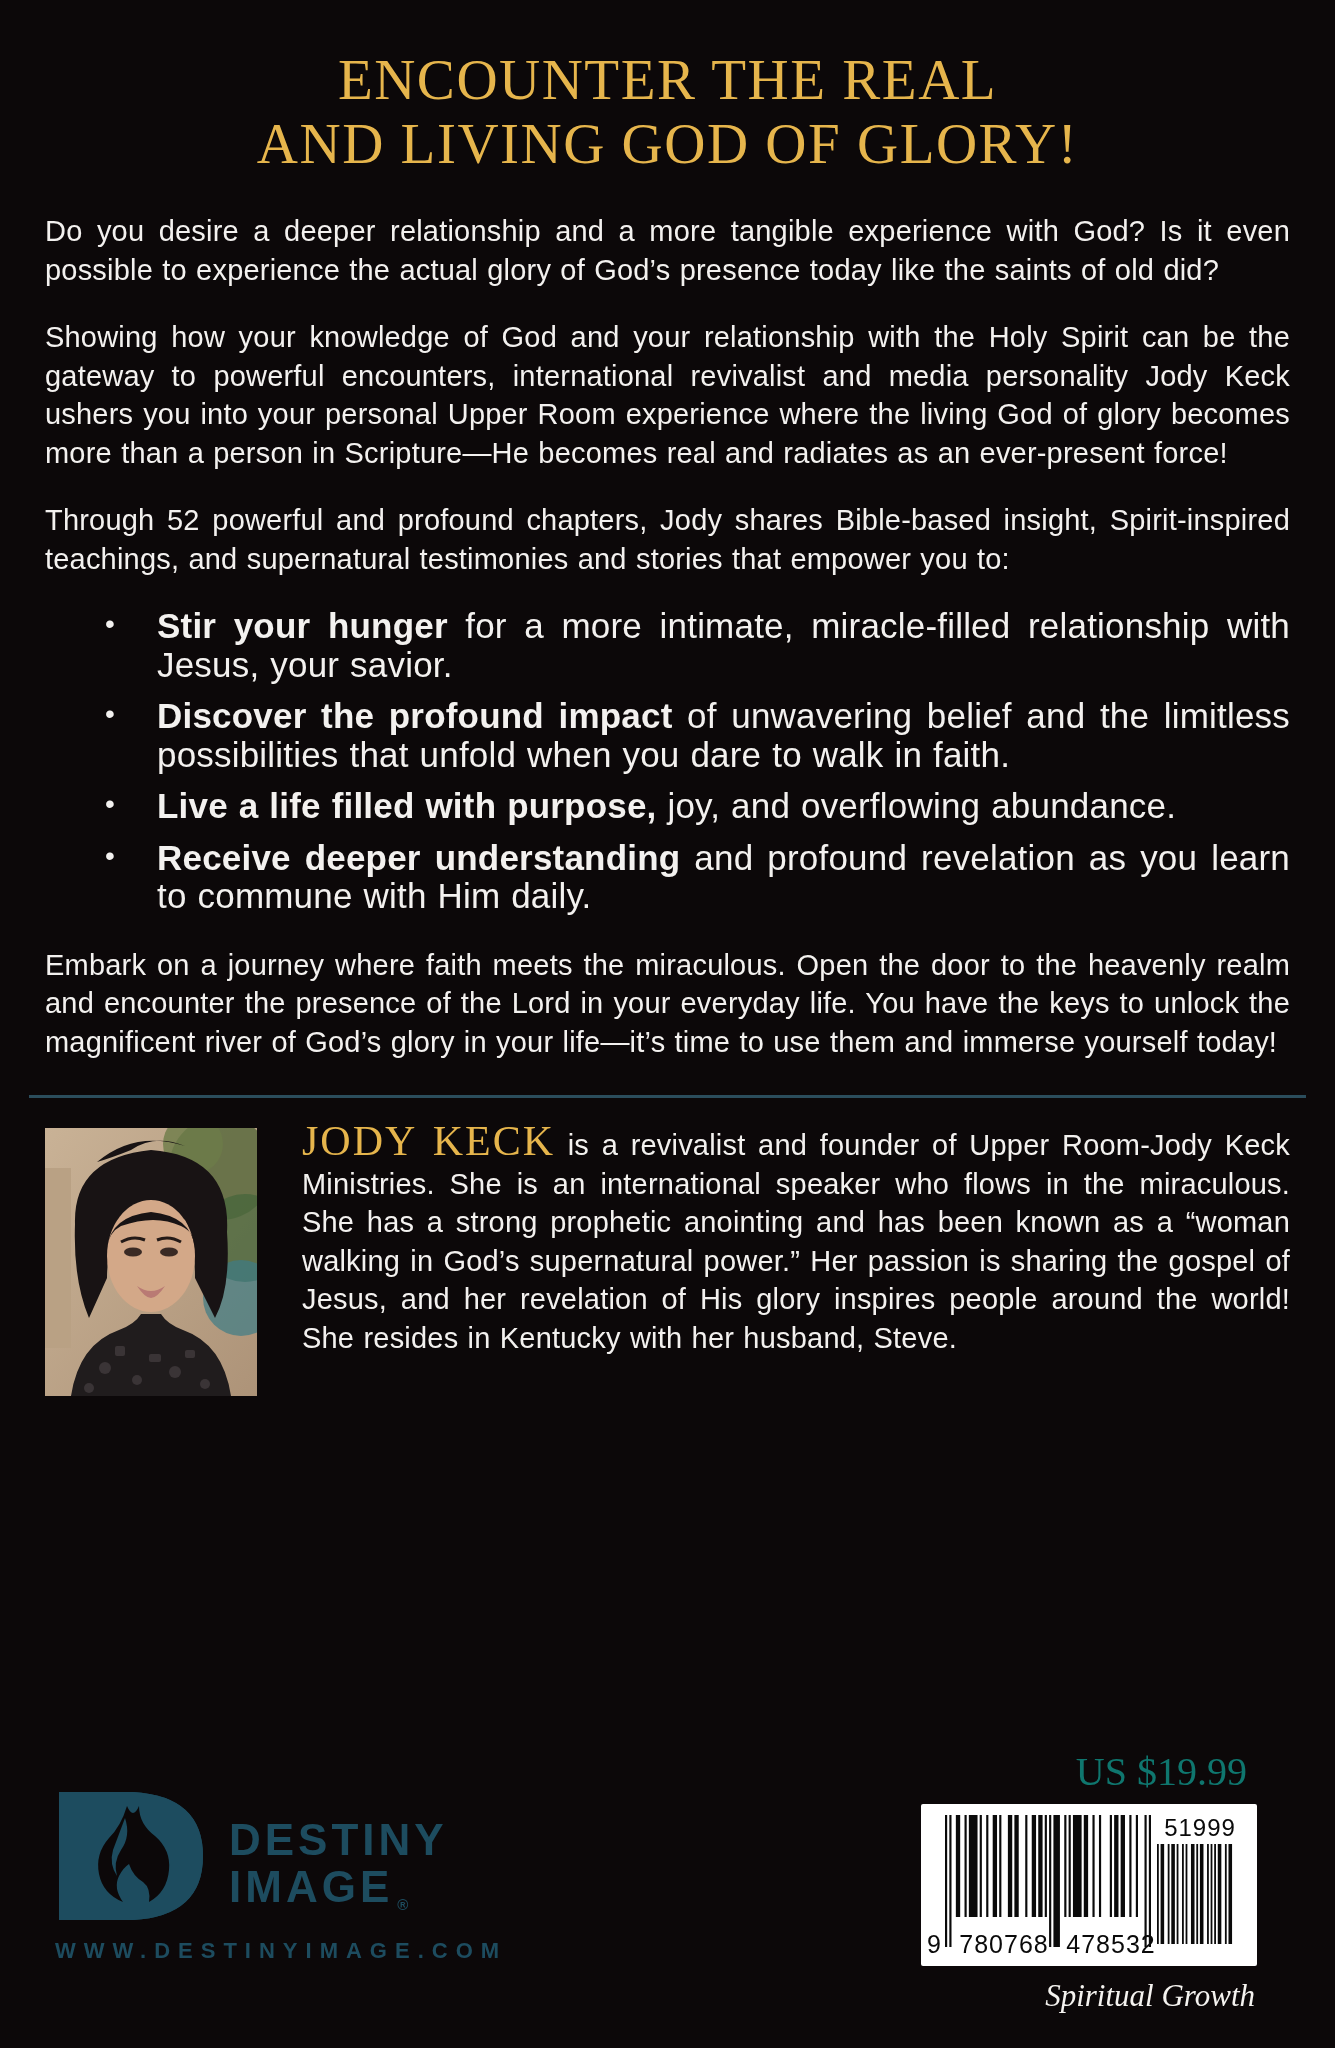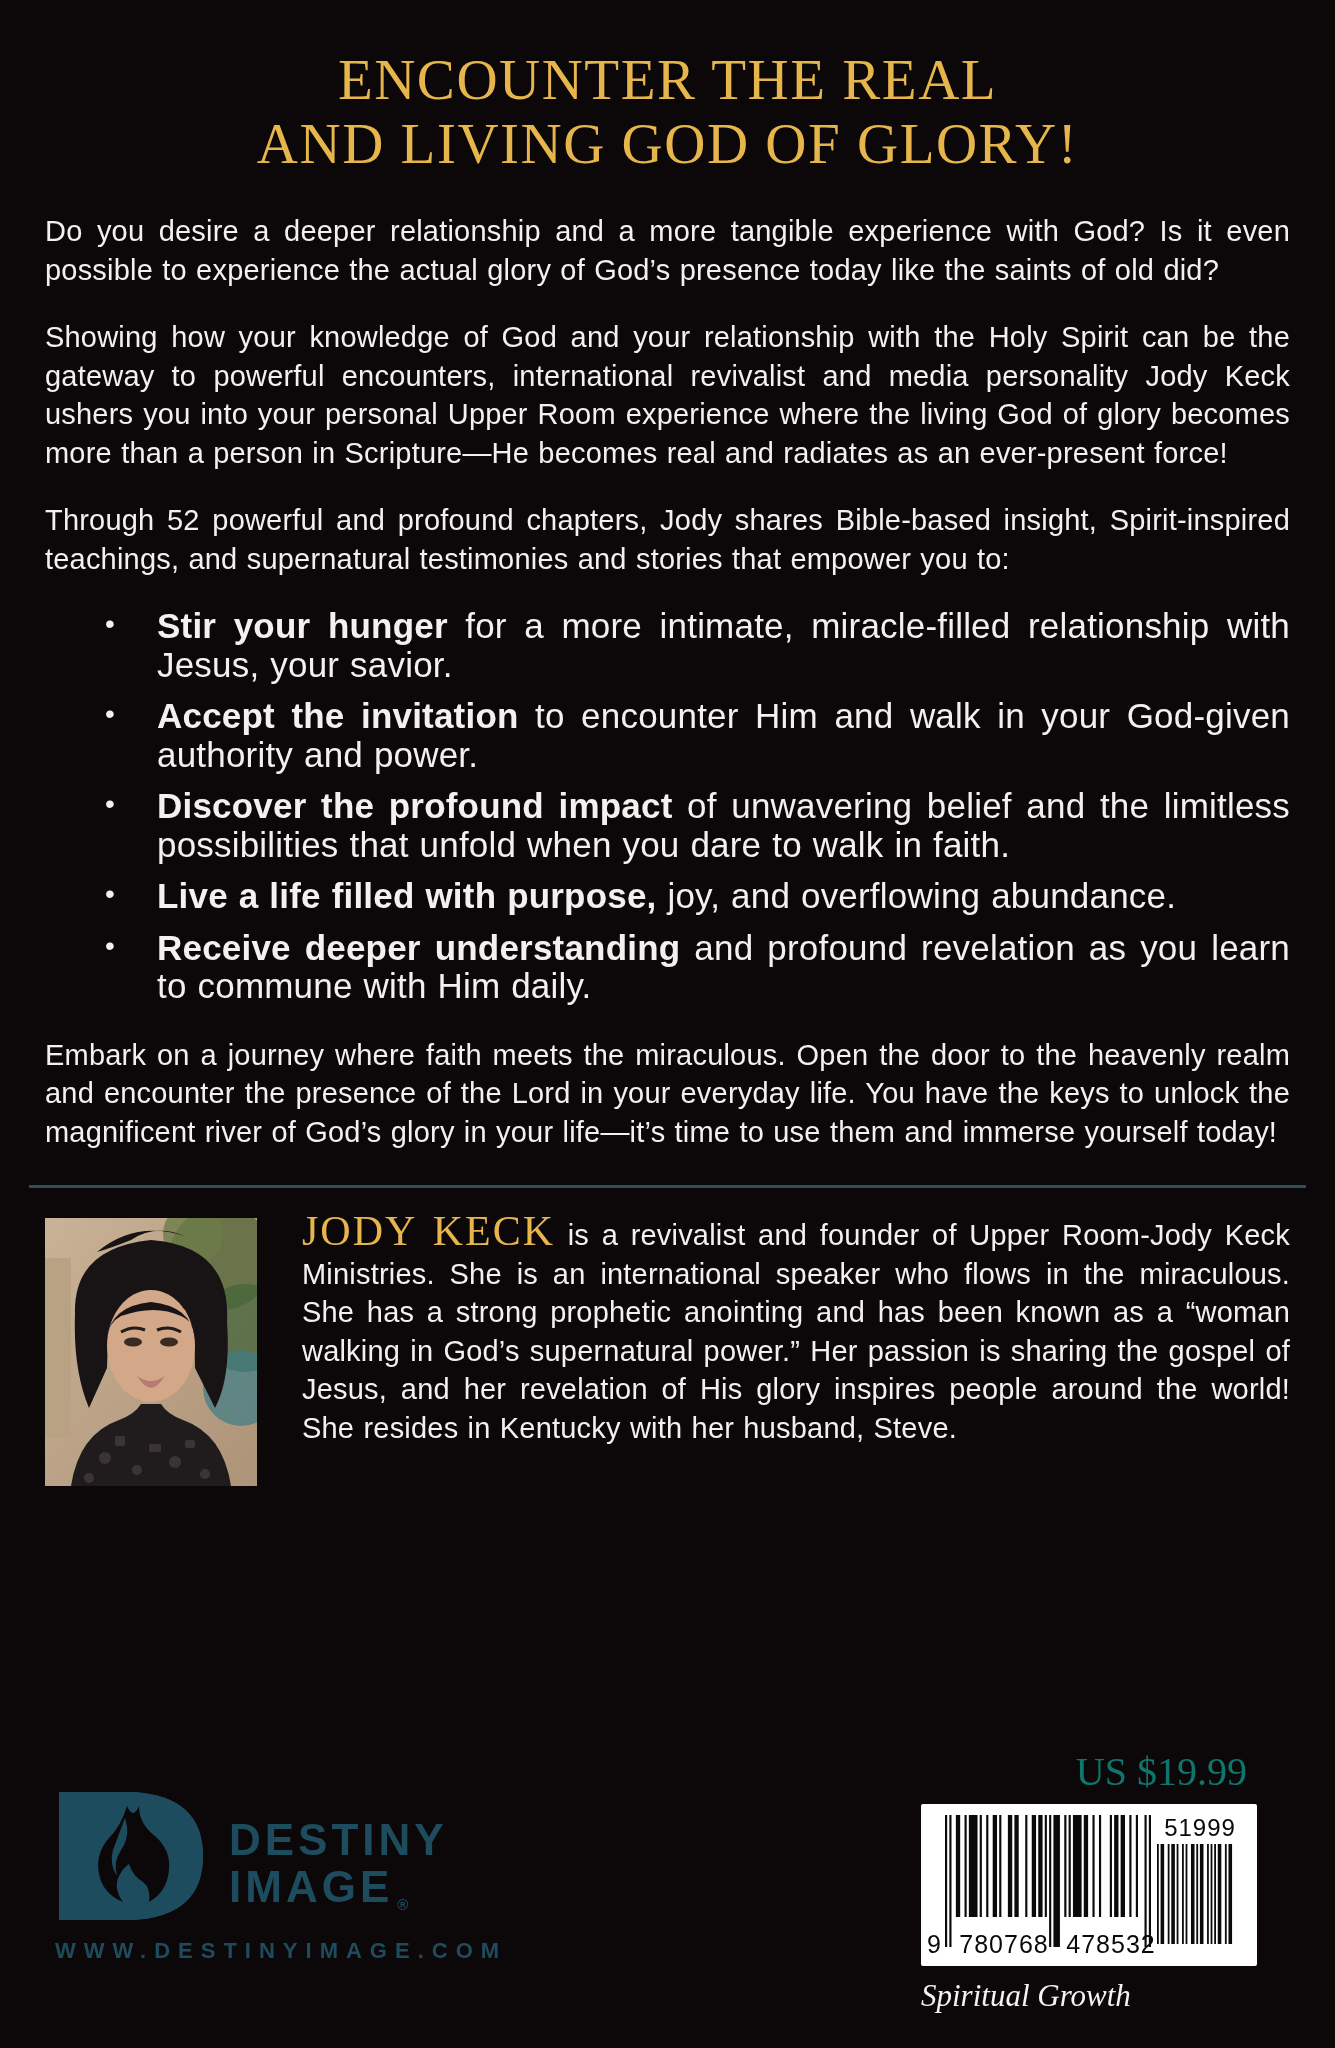--- a/index.html
+++ b/index.html
@@ -182,20 +182,21 @@
   .addon-num{
     color:#0a0a0a;
     font-size:24px;
     letter-spacing:1px;
     margin-bottom:2px;
   }
   .addon-bars{width:84px;height:100px;display:block;}
   .addon-bars rect{fill:#0a0a0a;}
   .category{
     margin-top:12px;
+    text-align:right;
     font-family:"Liberation Serif", serif;
     font-style:italic;
     font-size:31px;
     color:#f5f3f0;
     padding-right:2px;
   }
 </style>
 </head>
 <body>
 
@@ -206,21 +207,20 @@
     <span class="line">AND LIVING GOD OF GLORY!</span>
   </h1>
 
   <div class="copy">
     <p>Do you desire a deeper relationship and a more tangible experience with God? Is it even possible to experience the actual glory of God’s presence today like the saints of old did?</p>
     <p>Showing how your knowledge of God and your relationship with the Holy Spirit can be the gateway to powerful encounters, international revivalist and media personality Jody Keck ushers you into your personal Upper Room experience where the living God of glory becomes more than a person in Scripture—He becomes real and radiates as an ever-present force!</p>
     <p>Through 52 powerful and profound chapters, Jody shares Bible-based insight, Spirit-inspired teachings, and supernatural testimonies and stories that empower you to:</p>
 
     <ul class="benefits">
       <li><strong>Stir your hunger</strong><span> for a more intimate, miracle-filled relationship with Jesus, your savior.</span></li>
-      <li><strong>Accept the invitation</strong><span> to encounter Him and walk in your God-given authority and power.</span></li>
       <li><strong>Discover the profound impact</strong><span> of unwavering belief and the limitless possibilities that unfold when you dare to walk in faith.</span></li>
       <li><strong>Live a life filled with purpose,</strong><span> joy, and overflowing abundance.</span></li>
       <li><strong>Receive deeper understanding</strong><span> and profound revelation as you learn to commune with Him daily.</span></li>
     </ul>
 
     <p>Embark on a journey where faith meets the miraculous. Open the door to the heavenly realm and encounter the presence of the Lord in your everyday life. You have the keys to unlock the magnificent river of God’s glory in your life—it’s time to use them and immerse yourself today!</p>
   </div>
 
   <hr class="divider">
 

